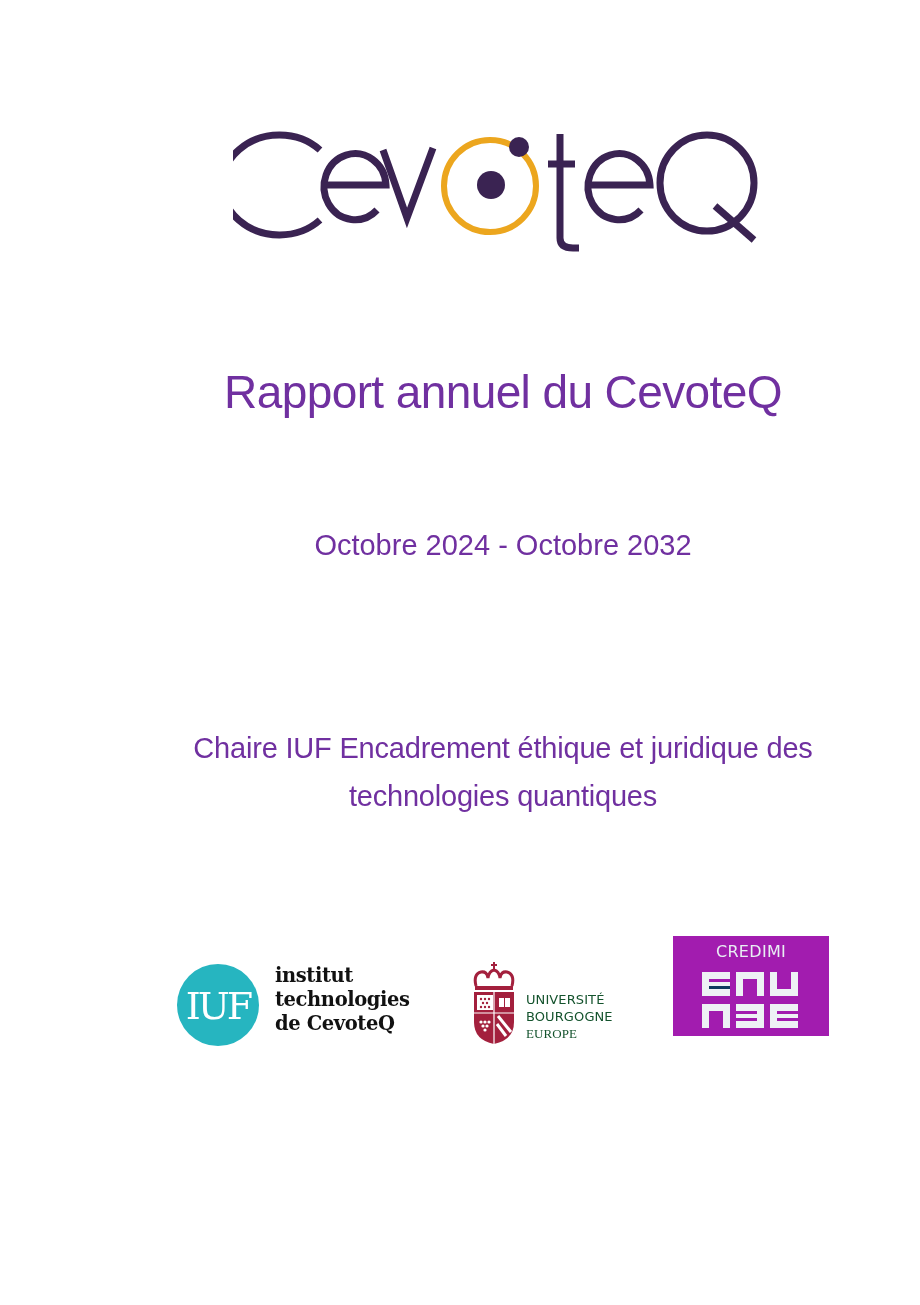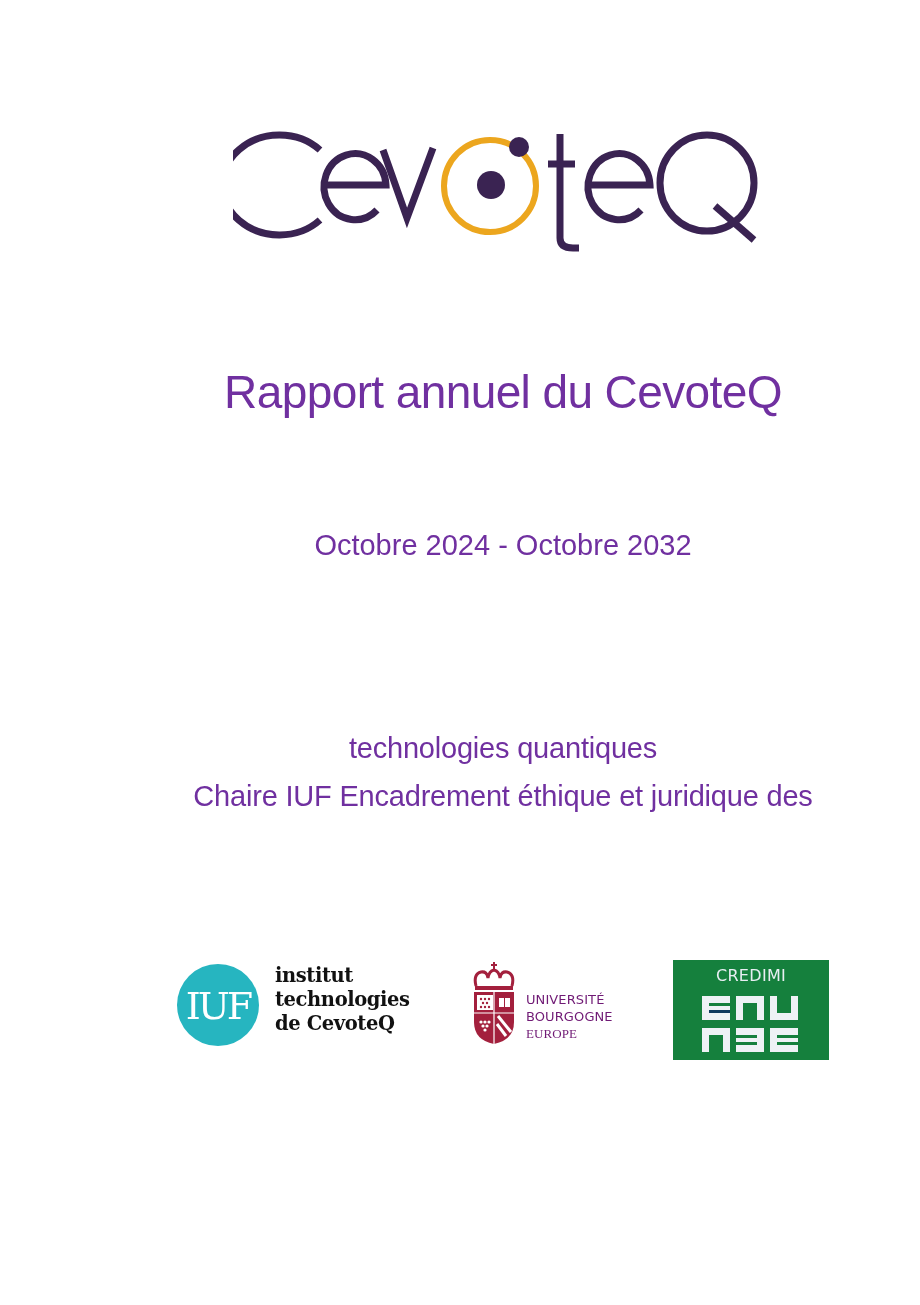--- a/index.html
+++ b/index.html
@@ -11,23 +11,23 @@
   #title { top: 362px; font-size: 46px; letter-spacing: -0.6px; line-height: 60px; }
   #period { top: 526px; font-size: 29px; line-height: 38px; }
   #chair { top: 724px; font-size: 29px; line-height: 48px; left: 120px; width: 680px; letter-spacing: -0.2px; }
 
   #iuf { left: 132px; top: 962px; width: 240px; height: 88px; }
   #iuf-text { position: absolute; left: 100px; top: 2px; font-family: "DejaVu Serif", serif; font-weight: bold;
               font-size: 19.5px; line-height: 24px; color: #111; letter-spacing: -0.4px; }
 
   #ube { left: 428px; top: 960px; width: 150px; height: 86px; }
   #ube-text { position: absolute; left: 55px; top: 31px; font-family: "DejaVu Sans", sans-serif;
-              font-size: 13px; line-height: 17px; color: #701a75; letter-spacing: 0.1px; }
+              font-size: 13px; line-height: 17px; color: #14532d; letter-spacing: 0.1px; }
 
-  #credimi { left: 630px; top: 960px; width: 156px; height: 100px; background: #15803d; }
+  #credimi { left: 630px; top: 936px; width: 156px; height: 100px; background: #a21caf; }
   #credimi-label { position: absolute; top: 6px; left: 0; width: 156px; text-align: center;
                    font-family: "DejaVu Sans", sans-serif; font-size: 16px; color: #e8eef3; letter-spacing: 0.3px; }
 </style>
 </head>
 <body>
 
 <div id="logo" class="abs">
   <svg width="540" height="140" viewBox="190 120 540 140" xmlns="http://www.w3.org/2000/svg">
     <g fill="none" stroke="#3a2352" stroke-width="7" stroke-linecap="butt">
 
@@ -47,22 +47,22 @@
 
     <circle cx="447" cy="186" r="46" fill="none" stroke="#eca61e" stroke-width="6"></circle>
     <circle cx="448" cy="185" r="14" fill="#3a2352"></circle>
     <circle cx="476" cy="147" r="10" fill="#3a2352"></circle>
   </svg>
 </div>
 
 <div id="title" class="abs purple-text">Rapport annuel du CevoteQ</div>
 <div id="period" class="abs purple-text">Octobre 2024 - Octobre 2032</div>
 <div id="chair" class="abs purple-text">
+  <div>Chaire IUF Encadrement éthique et juridique des</div>
   <div>technologies quantiques</div>
-  <div>Chaire IUF Encadrement éthique et juridique des</div>
 </div>
 
 <div id="iuf" class="abs">
   <svg width="90" height="88" viewBox="0 0 90 88" style="position:absolute;left:0;top:0;">
     <circle cx="43" cy="43" r="41" fill="#26b5c0"></circle>
     <text x="43" y="57" text-anchor="middle" font-family="DejaVu Serif, serif" font-size="38" fill="#ffffff" letter-spacing="-3">IUF</text>
   </svg>
   <div id="iuf-text">
     <div>institut</div>
     <div>technologies</div>

